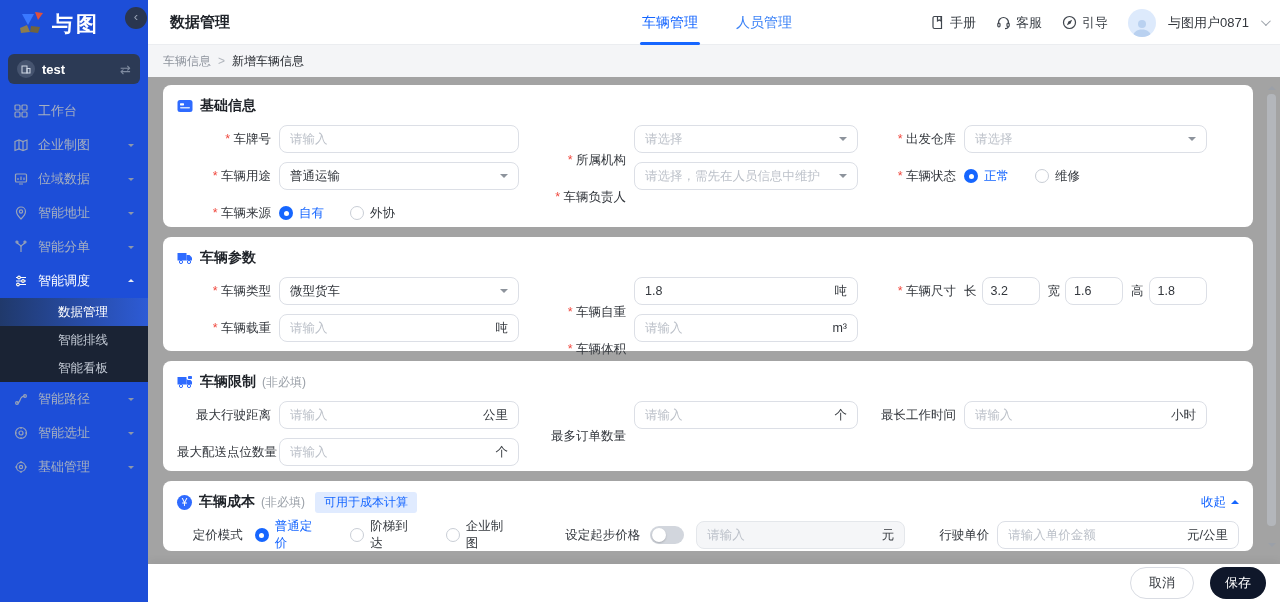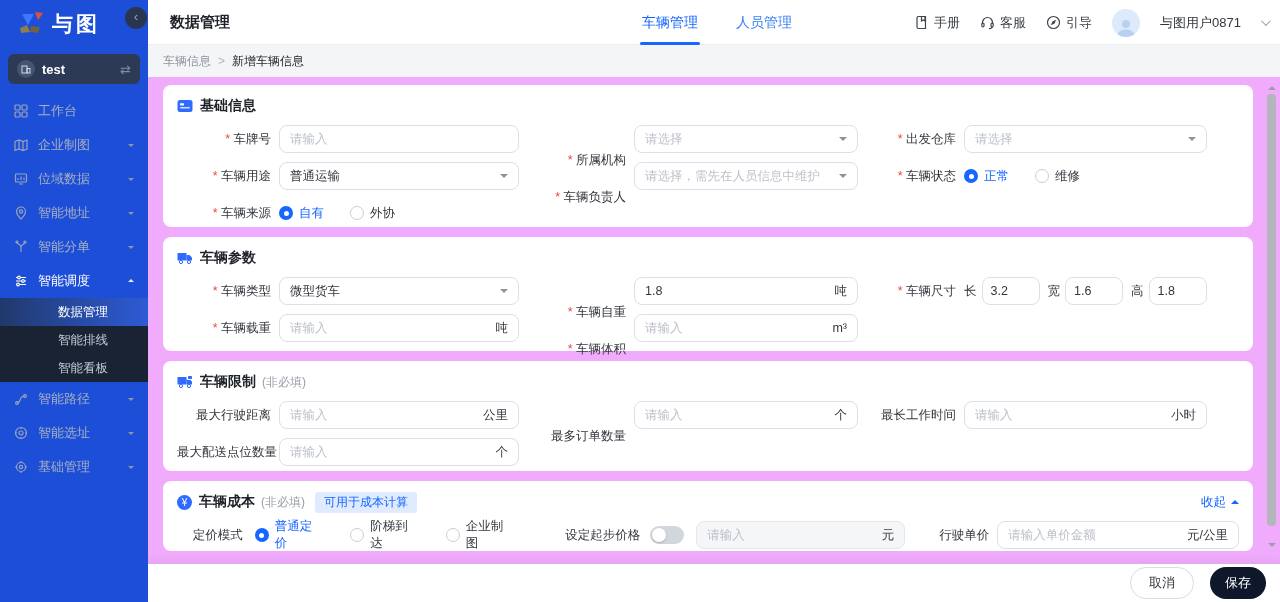--- a/index.html
+++ b/index.html
@@ -33,33 +33,33 @@
 
   
   .header { position:absolute; left:148px; top:0; right:0; height:45px; background:#fff; border-bottom:1px solid #ebedf0; z-index:4; }
   .page-title { position:absolute; left:22px; top:13px; font-size:15px; font-weight:700; color:#1f2329; }
   .tabs { position:absolute; left:494px; top:0; height:45px; display:flex; gap:38px; }
   .tab { height:45px; display:flex; align-items:center; font-size:14px; color:#3b82f6; cursor:pointer; position:relative; }
   .tab.active { color:#1666ff; }
   .tab.active::after { content:""; position:absolute; left:-2px; right:-2px; bottom:0; height:3px; background:#1666ff; border-radius:2px; }
   .hdr-right { position:absolute; right:12px; top:0; height:45px; display:flex; align-items:center; gap:20px; }
   .hact { display:flex; align-items:center; gap:5px; color:#3a3f46; font-size:13px; cursor:pointer; }
-  .user { display:flex; align-items:center; gap:20px; cursor:pointer;justify-content:flex-end; }
+  .user { display:flex; align-items:center; gap:12px; cursor:pointer;justify-content:flex-end; }
   .avatar { width:28px; height:28px; border-radius:50%; background:#ddeafc; display:flex; align-items:flex-end; justify-content:center; overflow:hidden; }
   .uname { font-size:13px; color:#33373d; }
   .chev-d { width:7px; height:7px; border-right:1.4px solid #9aa0a8; border-bottom:1.4px solid #9aa0a8; transform:rotate(45deg) translateY(-2px); }
 
   
   .crumbbar { position:absolute; left:148px; top:45px; right:0; height:32px; background:#f4f5f7; display:flex; align-items:center; padding-left:15px; font-size:12px; }
   .crumb-parent { color:#8f959e; cursor:pointer; }
   .crumb-sep { color:#b0b5bc; margin:0 7px; }
   .crumb-cur { color:#1f2329; }
 
   
-  .content { position:absolute; left:148px; top:77px; right:0; bottom:38px; background:#f0abfc; overflow:hidden; }
+  .content { position:absolute; left:148px; top:77px; right:0; bottom:38px; background:#a3a3a3; overflow:hidden; }
   .card { margin-left:15px; width:1090px; background:#fff; border-radius:8px; padding:0 14px; }
   .card1 { margin-top:8px; height:142px; }
   .card2,.card3 { margin-top:10px; }
   .card2 { height:114px; }
   .card3 { height:110px; }
   .card4 { margin-top:10px; height:70px; overflow:hidden; }
   .sec-head { display:flex; align-items:center; padding-top:11px; height:31px; }
   .sec-title { font-size:14px; font-weight:700; color:#1f2329; margin-left:7px; }
   .sec-opt { font-size:12px; color:#9aa0a8; margin-left:6px; }
   .badge { margin-left:10px; background:#e0ebff; color:#1666ff; font-size:12px; padding:2px 9px; border-radius:3px; }

